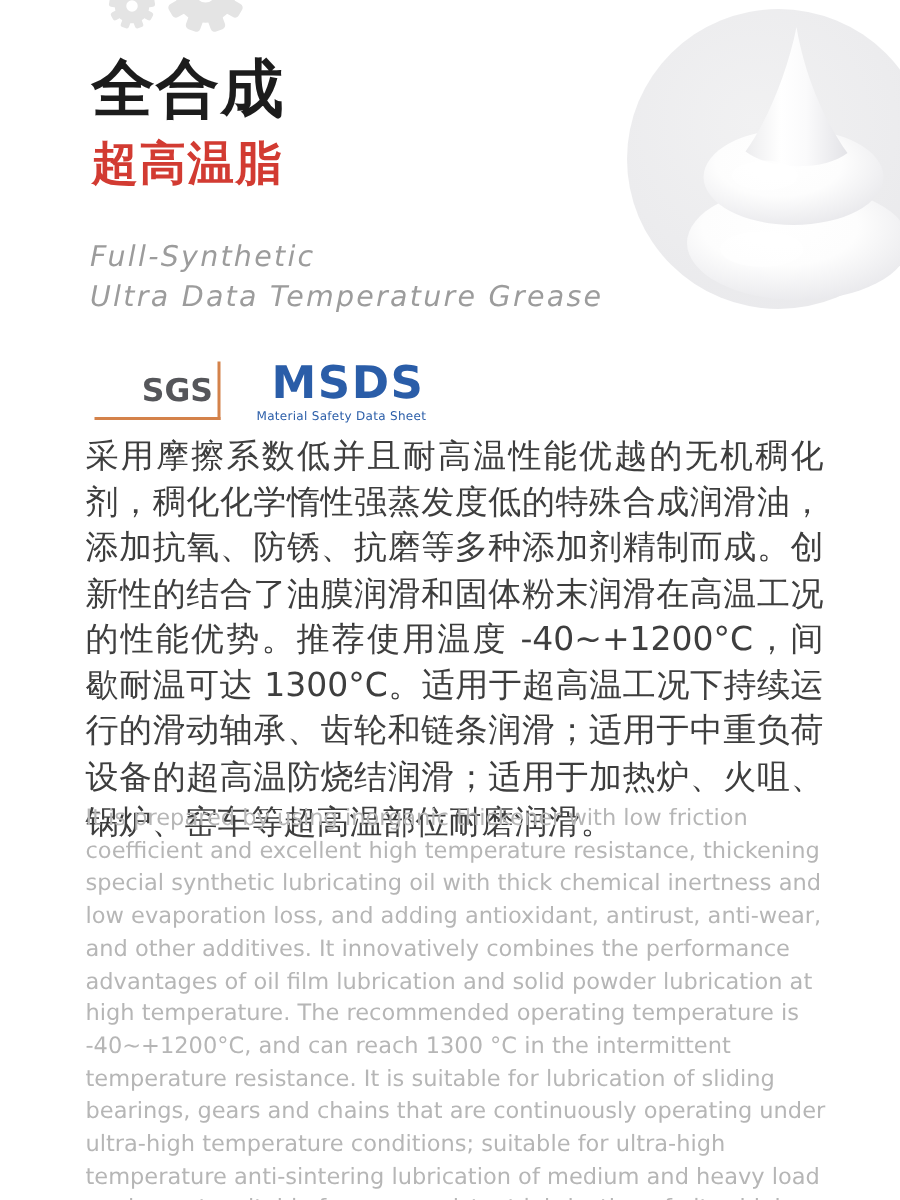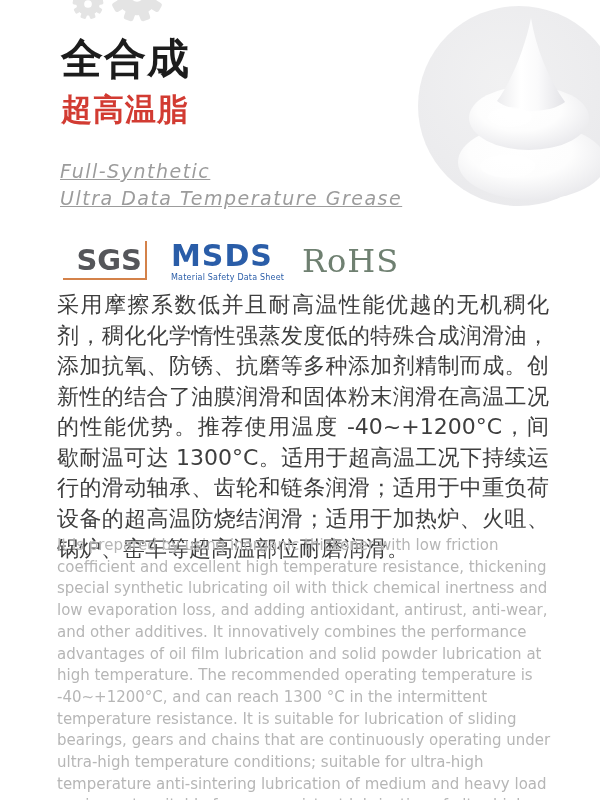--- a/index.html
+++ b/index.html
@@ -28,29 +28,29 @@
 
   
   .hero-circle{
     position:absolute;left:418px;top:6px;width:202px;height:200px;border-radius:50%;
     background:radial-gradient(circle at 42% 38%,#f1f1f2 0%,#ececee 55%,#e7e7ea 100%);
   }
   .grease{position:absolute;left:452px;top:16px;width:156px;height:186px;}
 
   .title-cn-1{position:absolute;left:61px;top:36px;font-size:42px;font-weight:700;color:#1c1c1c;letter-spacing:1px;line-height:1.1;}
   .title-cn-2{position:absolute;left:61px;top:92px;font-size:31px;font-weight:800;color:var(--title-red);letter-spacing:1px;line-height:1.1;}
-  .subtitle{position:absolute;left:60px;top:158px;font-size:19px;font-style:italic;color:var(--subtitle-gray);letter-spacing:1.5px;line-height:27px;text-decoration:underline;}
+  .subtitle{position:absolute;left:60px;top:158px;font-size:19px;font-style:italic;color:var(--subtitle-gray);letter-spacing:1.5px;line-height:27px;}
 
   
   .sgs{position:absolute;left:63px;top:244px;width:84px;height:36px;}
-  .sgs-label{position:absolute;right:5px;top:0;font-size:29px;font-weight:700;color:var(--sgs-gray);line-height:33px;margin-left:20px;}
+  .sgs-label{position:absolute;right:5px;top:0;font-size:21px;font-weight:700;color:var(--sgs-gray);line-height:33px;margin-left:20px;}
   .sgs-hline{position:absolute;left:0;bottom:0;width:100%;height:2px;background:var(--sgs-orange);}
   .sgs-vline{position:absolute;right:0;top:-3px;width:2px;height:39px;background:var(--sgs-orange);}
 
-  .msds{position:absolute;left:171px;top:242px;width:112px;text-align:left;}
+  .msds{position:absolute;left:171px;top:242px;width:112px;text-align:right;}
   .msds-label{font-size:30px;font-weight:700;color:var(--msds-blue);letter-spacing:1px;line-height:28px;}
   .msds-sub{font-size:8px;font-weight:400;color:var(--msds-blue);letter-spacing:0.2px;margin-top:3px;white-space:nowrap;}
 
   .rohs{position:absolute;left:302px;top:243px;font-family:"DejaVu Serif","Liberation Serif",serif;font-size:32px;font-weight:400;color:var(--rohs-green);line-height:37px;letter-spacing:1px;}
 
   
   .desc-cn{
     position:absolute;left:57px;top:290px;width:492px;
     font-size:22px;line-height:30.5px;color:var(--body-cn);
     text-align:justify;text-justify:inter-character;
@@ -133,20 +133,17 @@
 
   <div class="sgs">
     <span class="sgs-label">SGS</span>
     <span class="sgs-hline"></span>
     <span class="sgs-vline"></span>
   </div>
   <div class="msds">
     <div class="msds-label">MSDS</div>
     <div class="msds-sub">Material Safety Data Sheet</div>
   </div>
-  <div class="rohs">
-    <span>RoHS</span>
-  </div>
 
   <p class="desc-cn">采用摩擦系数低并且耐高温性能优越的无机稠化剂，稠化化学惰性强蒸发度低的特殊合成润滑油，添加抗氧、防锈、抗磨等多种添加剂精制而成。创新性的结合了油膜润滑和固体粉末润滑在高温工况的性能优势。推荐使用温度 -40~+1200°C，间歇耐温可达 1300°C。适用于超高温工况下持续运行的滑动轴承、齿轮和链条润滑；适用于中重负荷设备的超高温防烧结润滑；适用于加热炉、火咀、锅炉、窑车等超高温部位耐磨润滑。</p>
   <p class="desc-en">It is prepared by using inorganic thickener with low friction coefficient and excellent high temperature resistance, thickening special synthetic lubricating oil with thick chemical inertness and low evaporation loss, and adding antioxidant, antirust, anti-wear, and other additives. It innovatively combines the performance advantages of oil film lubrication and solid powder lubrication at high temperature. The recommended operating temperature is -40~+1200°C, and can reach 1300 °C in the intermittent temperature resistance. It is suitable for lubrication of sliding bearings, gears and chains that are continuously operating under ultra-high temperature conditions; suitable for ultra-high temperature anti-sintering lubrication of medium and heavy load equipment; suitable for wear-resistant lubrication of ultra-high temperature parts such as heating furnace, fire nozzle as well as boiler and kiln car.</p>
 
 </div>
 
 </body></html>

